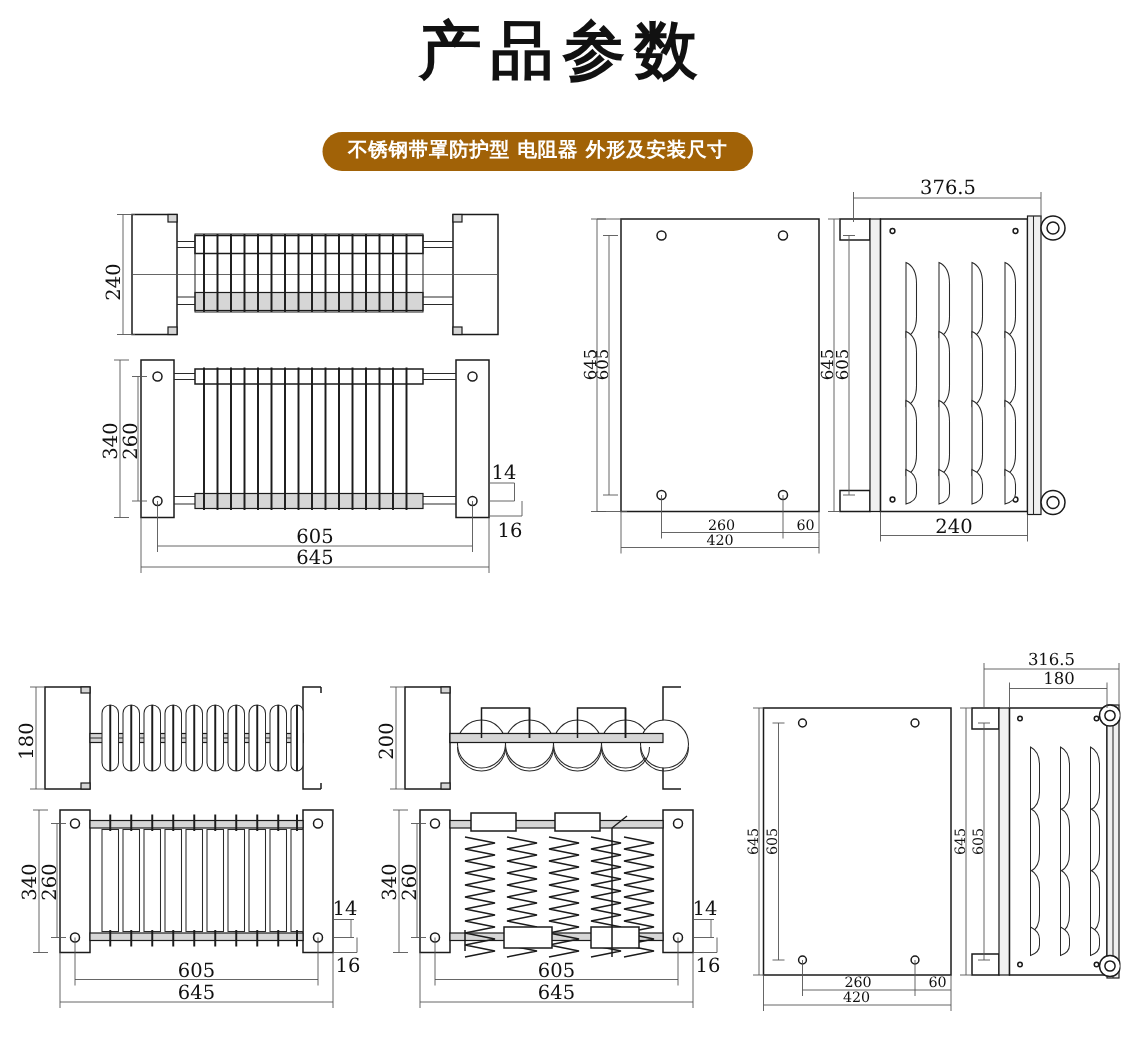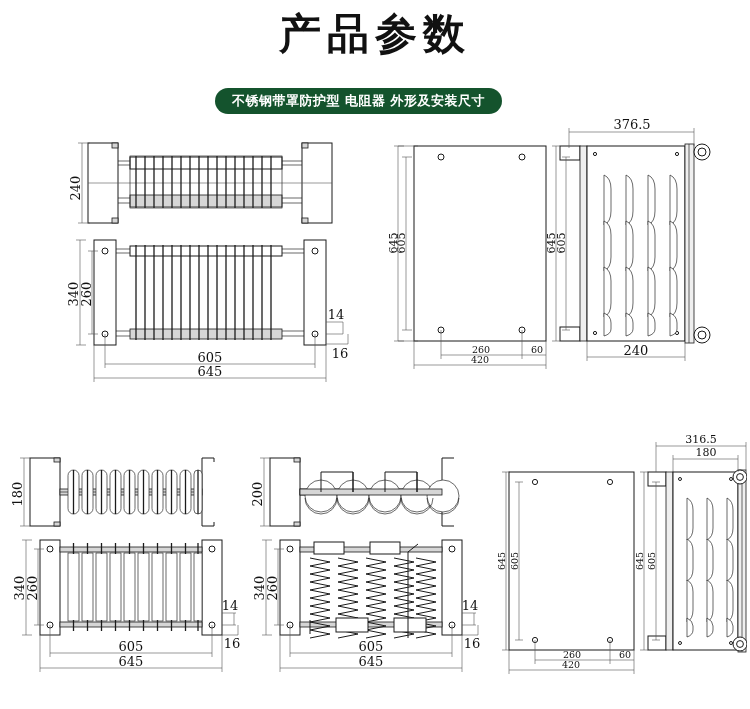--- a/index.html
+++ b/index.html
@@ -17,21 +17,21 @@
     position:absolute;left:0;top:8px;width:750px;
     text-align:center;
     font-size:42px;line-height:52px;font-weight:bold;
     letter-spacing:6px;color:#111;
     font-family:"DejaVu Sans","Liberation Sans",sans-serif;
   }
 
   
   .pill{
     position:absolute;
-    background:#14532d;color:#fff;
+    background:#a16207;color:#fff;
     border-radius:13px;
     font-size:13px;line-height:26px;height:26px;
     padding:0 17px;
     white-space:nowrap;
     font-weight:bold;
     letter-spacing:.5px;
   }
   #pill-1{left:215px;top:88px;}
   #pill-2{left:213px;top:407px;}
 

